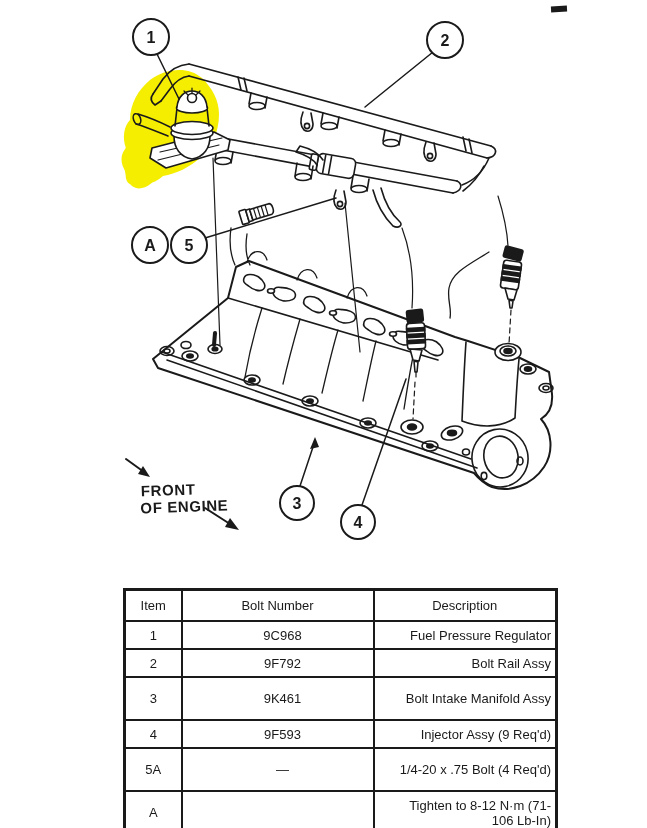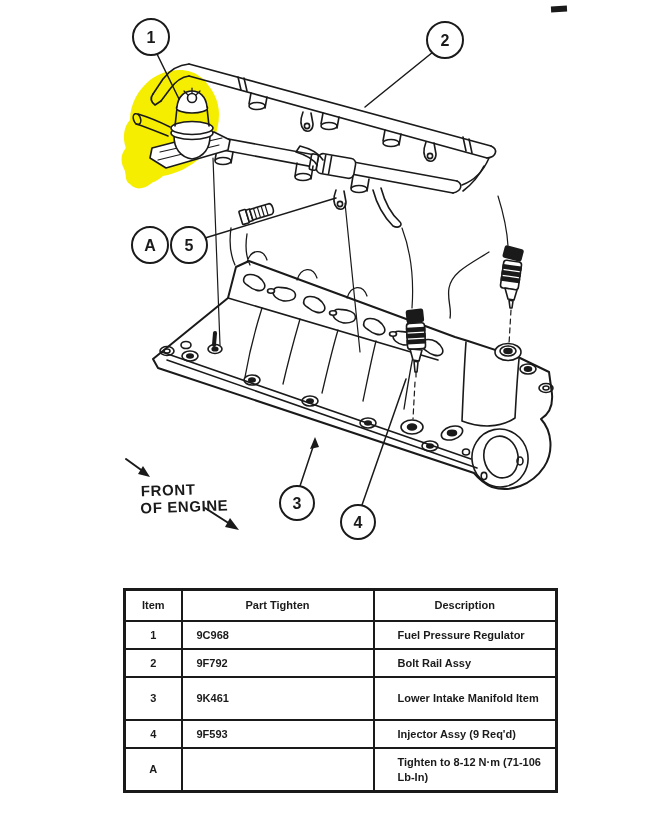--- a/index.html
+++ b/index.html
@@ -6,29 +6,29 @@
   html,body{margin:0;padding:0;background:#fff;}
   .page{position:relative;width:647px;height:828px;background:#fff;overflow:hidden;
         font-family:"Liberation Sans", sans-serif;}
   .diagram{position:absolute;left:0;top:0;}
   .diagram text{fill:var(--ink);font-family:"Liberation Sans", sans-serif;font-weight:bold;}
   .callout-label{font-size:16px;}
   .front-label{font-size:15px;letter-spacing:0.6px;}
   
   .parts-table{position:absolute;left:123px;top:588px;width:432px;border-collapse:collapse;
                border:3px solid var(--ink);table-layout:fixed;}
-  .parts-table th,.parts-table td{border:2px solid var(--ink);font-weight:bold;color:var(--ink);
-               font-size:11px;line-height:15px;padding:5px 4px;vertical-align:middle;margin-left:40px;}
+  .parts-table th,.parts-table td{border:2px solid var(--ink);font-weight:normal;color:var(--ink);
+               font-size:13px;line-height:15px;padding:5px 4px;vertical-align:middle;margin-left:40px;}
   .parts-table th{text-align:center;height:19px;}
   .col-item{width:57px;}
   .col-part{width:192px;}
   .col-desc{width:183px;}
   td.cell-item{text-align:center;}
-  td.cell-part{text-align:left;padding-left:14px;}
-  td.cell-desc{text-align:left;padding-left:23px;}
+  td.cell-part{text-align:center;padding-left:14px;}
+  td.cell-desc{text-align:right;padding-left:23px;}
   tr.row-single td{height:16px;}
   tr.row-double td{height:31px;vertical-align:middle;}
 </style>
 </head>
 <body>
 
 <div class="page">
 
   <svg class="diagram" width="647" height="580" viewBox="0 0 647 580">
 
@@ -299,45 +299,50 @@
 
   <table class="parts-table">
     <colgroup>
       <col class="col-item">
         <col class="col-part">
         <col class="col-desc">
     </colgroup>
     <thead>
       <tr>
         <th>Item</th>
-        <th>Part Tighten</th>
+        <th>Bolt Number</th>
         <th>Description</th>
       </tr>
     </thead>
     <tbody>
       <tr class="row-single">
         <td class="cell-item">1</td>
         <td class="cell-part">9C968</td>
         <td class="cell-desc">Fuel Pressure Regulator</td>
       </tr>
       <tr class="row-single">
         <td class="cell-item">2</td>
         <td class="cell-part">9F792</td>
         <td class="cell-desc">Bolt Rail Assy</td>
       </tr>
       <tr class="row-double">
         <td class="cell-item">3</td>
         <td class="cell-part">9K461</td>
-        <td class="cell-desc">Lower Intake Manifold Item</td>
+        <td class="cell-desc">Bolt Intake Manifold Assy</td>
       </tr>
       <tr class="row-single">
         <td class="cell-item">4</td>
         <td class="cell-part">9F593</td>
         <td class="cell-desc">Injector Assy (9 Req'd)</td>
       </tr>
       <tr class="row-double">
+        <td class="cell-item">5A</td>
+        <td class="cell-part">—</td>
+        <td class="cell-desc">1/4-20 x .75 Bolt (4 Req'd)</td>
+      </tr>
+      <tr class="row-double">
         <td class="cell-item">A</td>
         <td class="cell-part"></td>
         <td class="cell-desc">Tighten to 8-12 N·m (71-106 Lb-In)</td>
       </tr>
     </tbody>
   </table>
 </div>
 
 </body></html>

